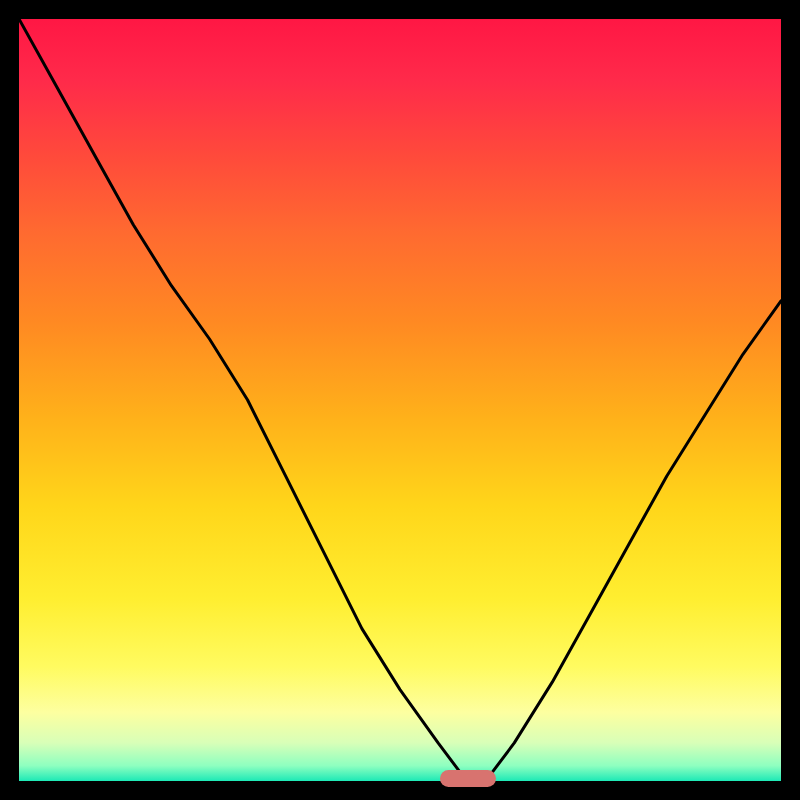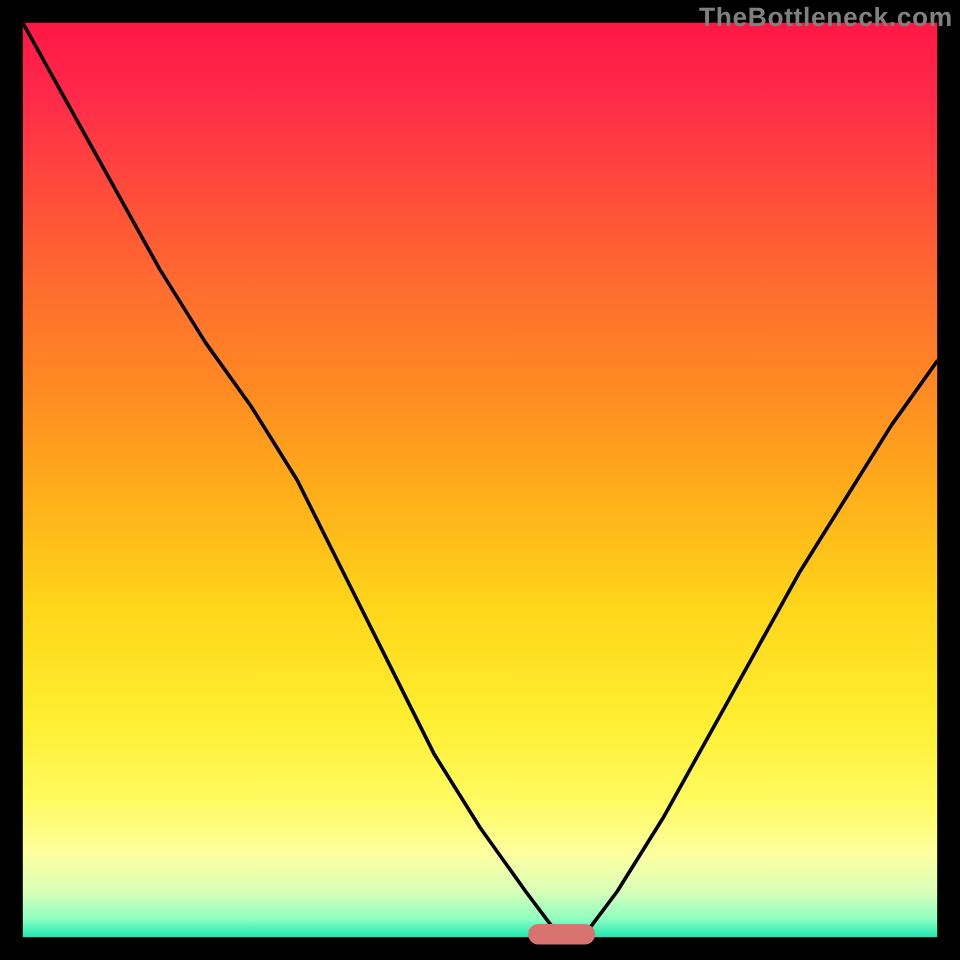--- a/index.html
+++ b/index.html
@@ -71,15 +71,14 @@
 <div class="frame">
 
   <div class="plot"></div>
 
   <svg class="curve-svg" viewBox="0 0 762 762" preserveAspectRatio="none">
     <path fill="none" stroke="#000" stroke-width="3" stroke-linejoin="round" stroke-linecap="round" d="M0.0 0.0 L38.1 68.6 L76.2 137.2 L114.3 205.7 L152.4 266.7 L190.5 320.0 L228.6 381.0 L266.7 457.2 L304.8 533.4 L342.9 609.6 L381.0 670.6 L419.1 723.9 L442.0 754.4 L457.2 762.0 L472.4 754.4 L495.3 723.9 L533.4 662.9 L571.5 594.4 L609.6 525.8 L647.7 457.2 L685.8 396.2 L723.9 335.3 L762.0 281.9" id="curvePath"></path>
   </svg>
 
   <div class="marker"></div>
 
-  <div class="watermark">TheBottleneck.com</div>
 
 </div>
 
 </body></html>

